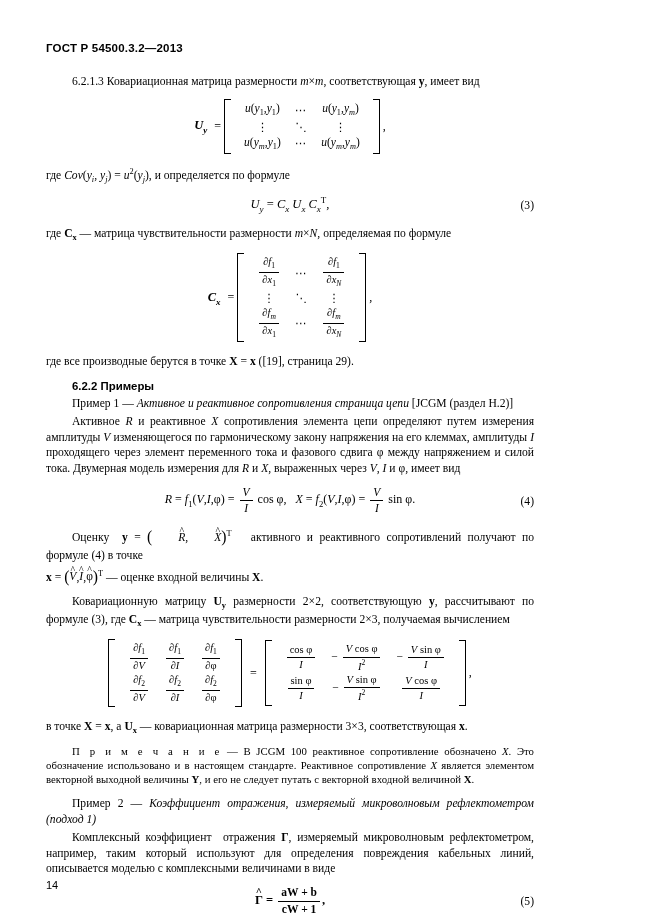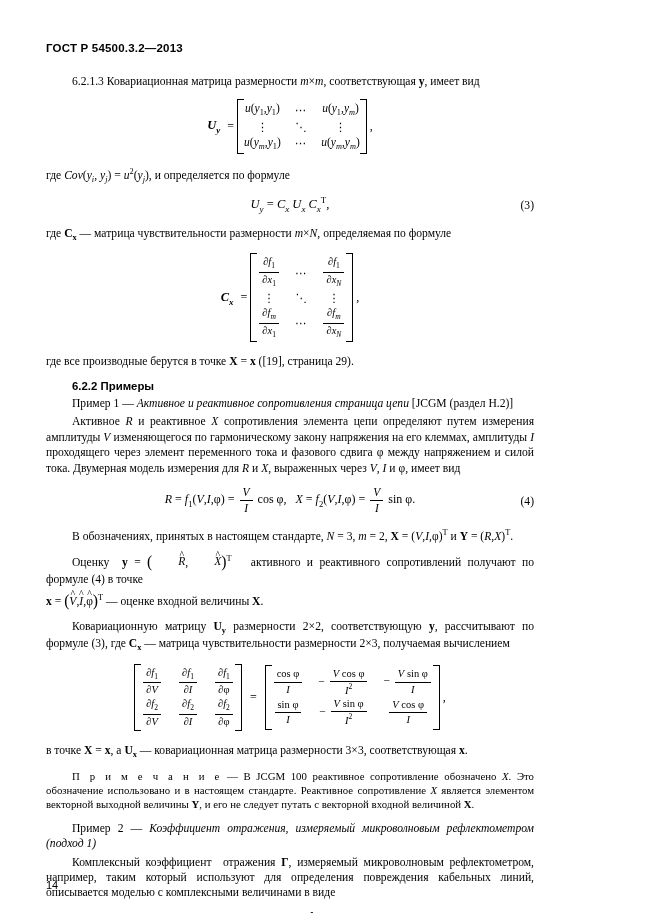--- a/index.html
+++ b/index.html
@@ -67,21 +67,21 @@
     font-size: 12.5px;
     padding-right: 4px;
     vertical-align: middle;
   }
 
   
   .matrix {
     display: inline-block;
     vertical-align: middle;
     position: relative;
-    padding: 2px 0;
+    padding: 2px 13px;
   }
   .matrix::before, .matrix::after {
     content: "";
     position: absolute;
     top: 0;
     bottom: 0;
     width: 6px;
     border-top: 1px solid #000;
     border-bottom: 1px solid #000;
   }
@@ -258,21 +258,20 @@
     <span class="eq" style="font-size:12px;">
       <i>R</i> = <i>f</i><span class="sub">1</span>(<i>V</i>,<i>I</i>,φ) =
       <span class="frac frac-lg"><span class="num"><i>V</i></span><span class="den"><i>I</i></span></span>
       cos φ,&nbsp;&nbsp; <i>X</i> = <i>f</i><span class="sub">2</span>(<i>V</i>,<i>I</i>,φ) =
       <span class="frac frac-lg"><span class="num"><i>V</i></span><span class="den"><i>I</i></span></span>
       sin φ.
     </span>
     <span class="formula-num">(4)</span>
   </div>
 
-  <p class="indent">В обозначениях, принятых в настоящем стандарте, <i>N</i> = 3, <i>m</i> = 2, <b>X</b> = (<i>V</i>,<i>I</i>,φ)<span class="sup">T</span> и <b>Y</b> = (<i>R</i>,<i>X</i>)<span class="sup">T</span>.</p>
 
   <p class="indent nomargin">Оценку&nbsp; <b>y</b> = <span class="paren-big">(</span><span class="hat"><span class="hatmark">^</span><i>R</i></span>,<span class="hat"><span class="hatmark">^</span><i>X</i></span><span class="paren-big">)</span><span class="sup">T</span>&nbsp;&nbsp; активного и реактивного сопротивлений получают по формуле (4) в точке</p>
 
   <p><b>x</b> = <span class="paren-big">(</span><span class="hat"><span class="hatmark">^</span><i>V</i></span>,<span class="hat"><span class="hatmark">^</span><i>I</i></span>,<span class="hat"><span class="hatmark">^</span>φ</span><span class="paren-big">)</span><span class="sup">T</span> — оценке входной величины <b>X</b>.</p>
 
   <p class="indent">Ковариационную матрицу <b>U<span class="sub">y</span></b> размерности 2×2, соответствующую <b>y</b>, рассчитывают по формуле (3), где <b>C<span class="sub">x</span></b> — матрица чувствительности размерности 2×3, получаемая вычислением</p>
 
   <div class="formula-block">
     <span class="eq">
       <span class="matrix">

